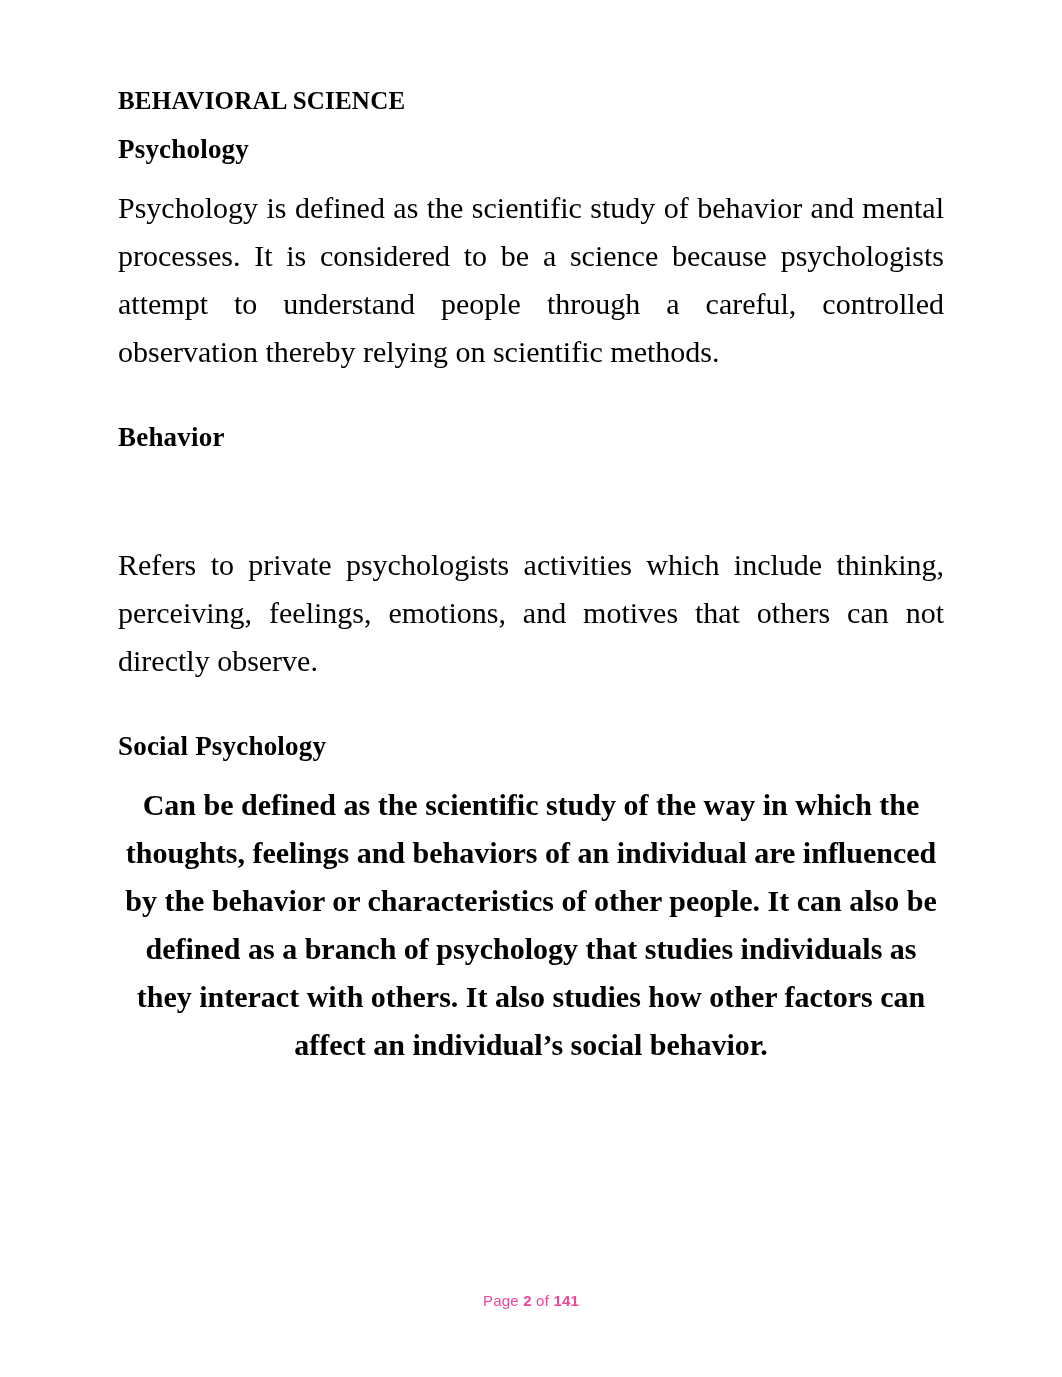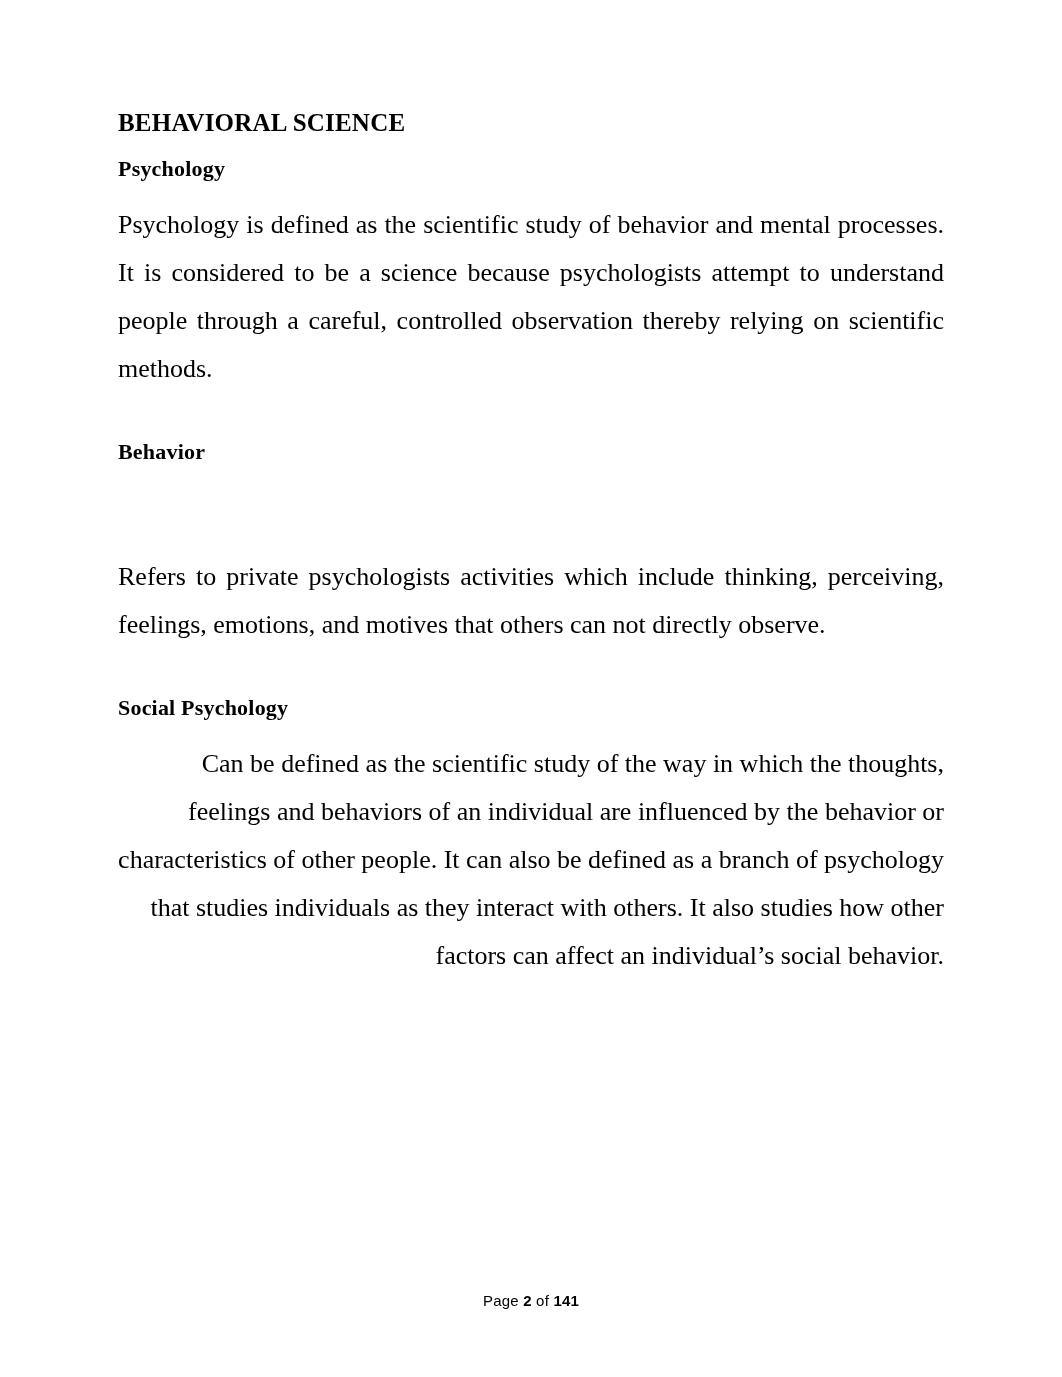--- a/index.html
+++ b/index.html
@@ -9,64 +9,65 @@
   }
   .page {
     position: relative;
     width: 1062px;
     height: 1377px;
     margin: 0 auto;
     background: #ffffff;
     font-family: "Liberation Serif", serif;
     color: #000000;
     box-sizing: border-box;
-    padding: 110px 118px 0 118px;
+    padding: 88px 118px 0 118px;
   }
   .doc-title {
     font-size: 25px;
     font-weight: bold;
     line-height: 1.0;
     margin: 0 0 0 0;
     letter-spacing: 0.2px;
   }
   .heading {
-    font-size: 22px;
+    font-size: 27px;
     font-weight: bold;
     line-height: 1.0;
     margin: 0;
     letter-spacing: 0.2px;
   }
   .para {
-    font-size: 26px;
+    font-size: 30px;
     line-height: 48px;
     text-align: justify;
     text-justify: inter-word;
     margin: 0;
   }
   .para.nojust {
-    text-align: right;
+    text-align: center;
+    font-weight: bold;
   }
   .gap-title {
     height: 23px;
   }
   .gap-head {
     height: 21px;
   }
   .block-gap {
     height: 48px;
   }
   .footer {
     position: absolute;
     left: 0;
     right: 0;
     bottom: 68px;
     text-align: center;
     font-family: "Liberation Sans", sans-serif;
     font-size: 15px;
-    color: #000000;
+    color: #ec4899;
     letter-spacing: 0.2px;
   }
   .footer b {
     font-weight: bold;
   }
   .footer span {
     display: inline;
   }
 </style>
 </head>

